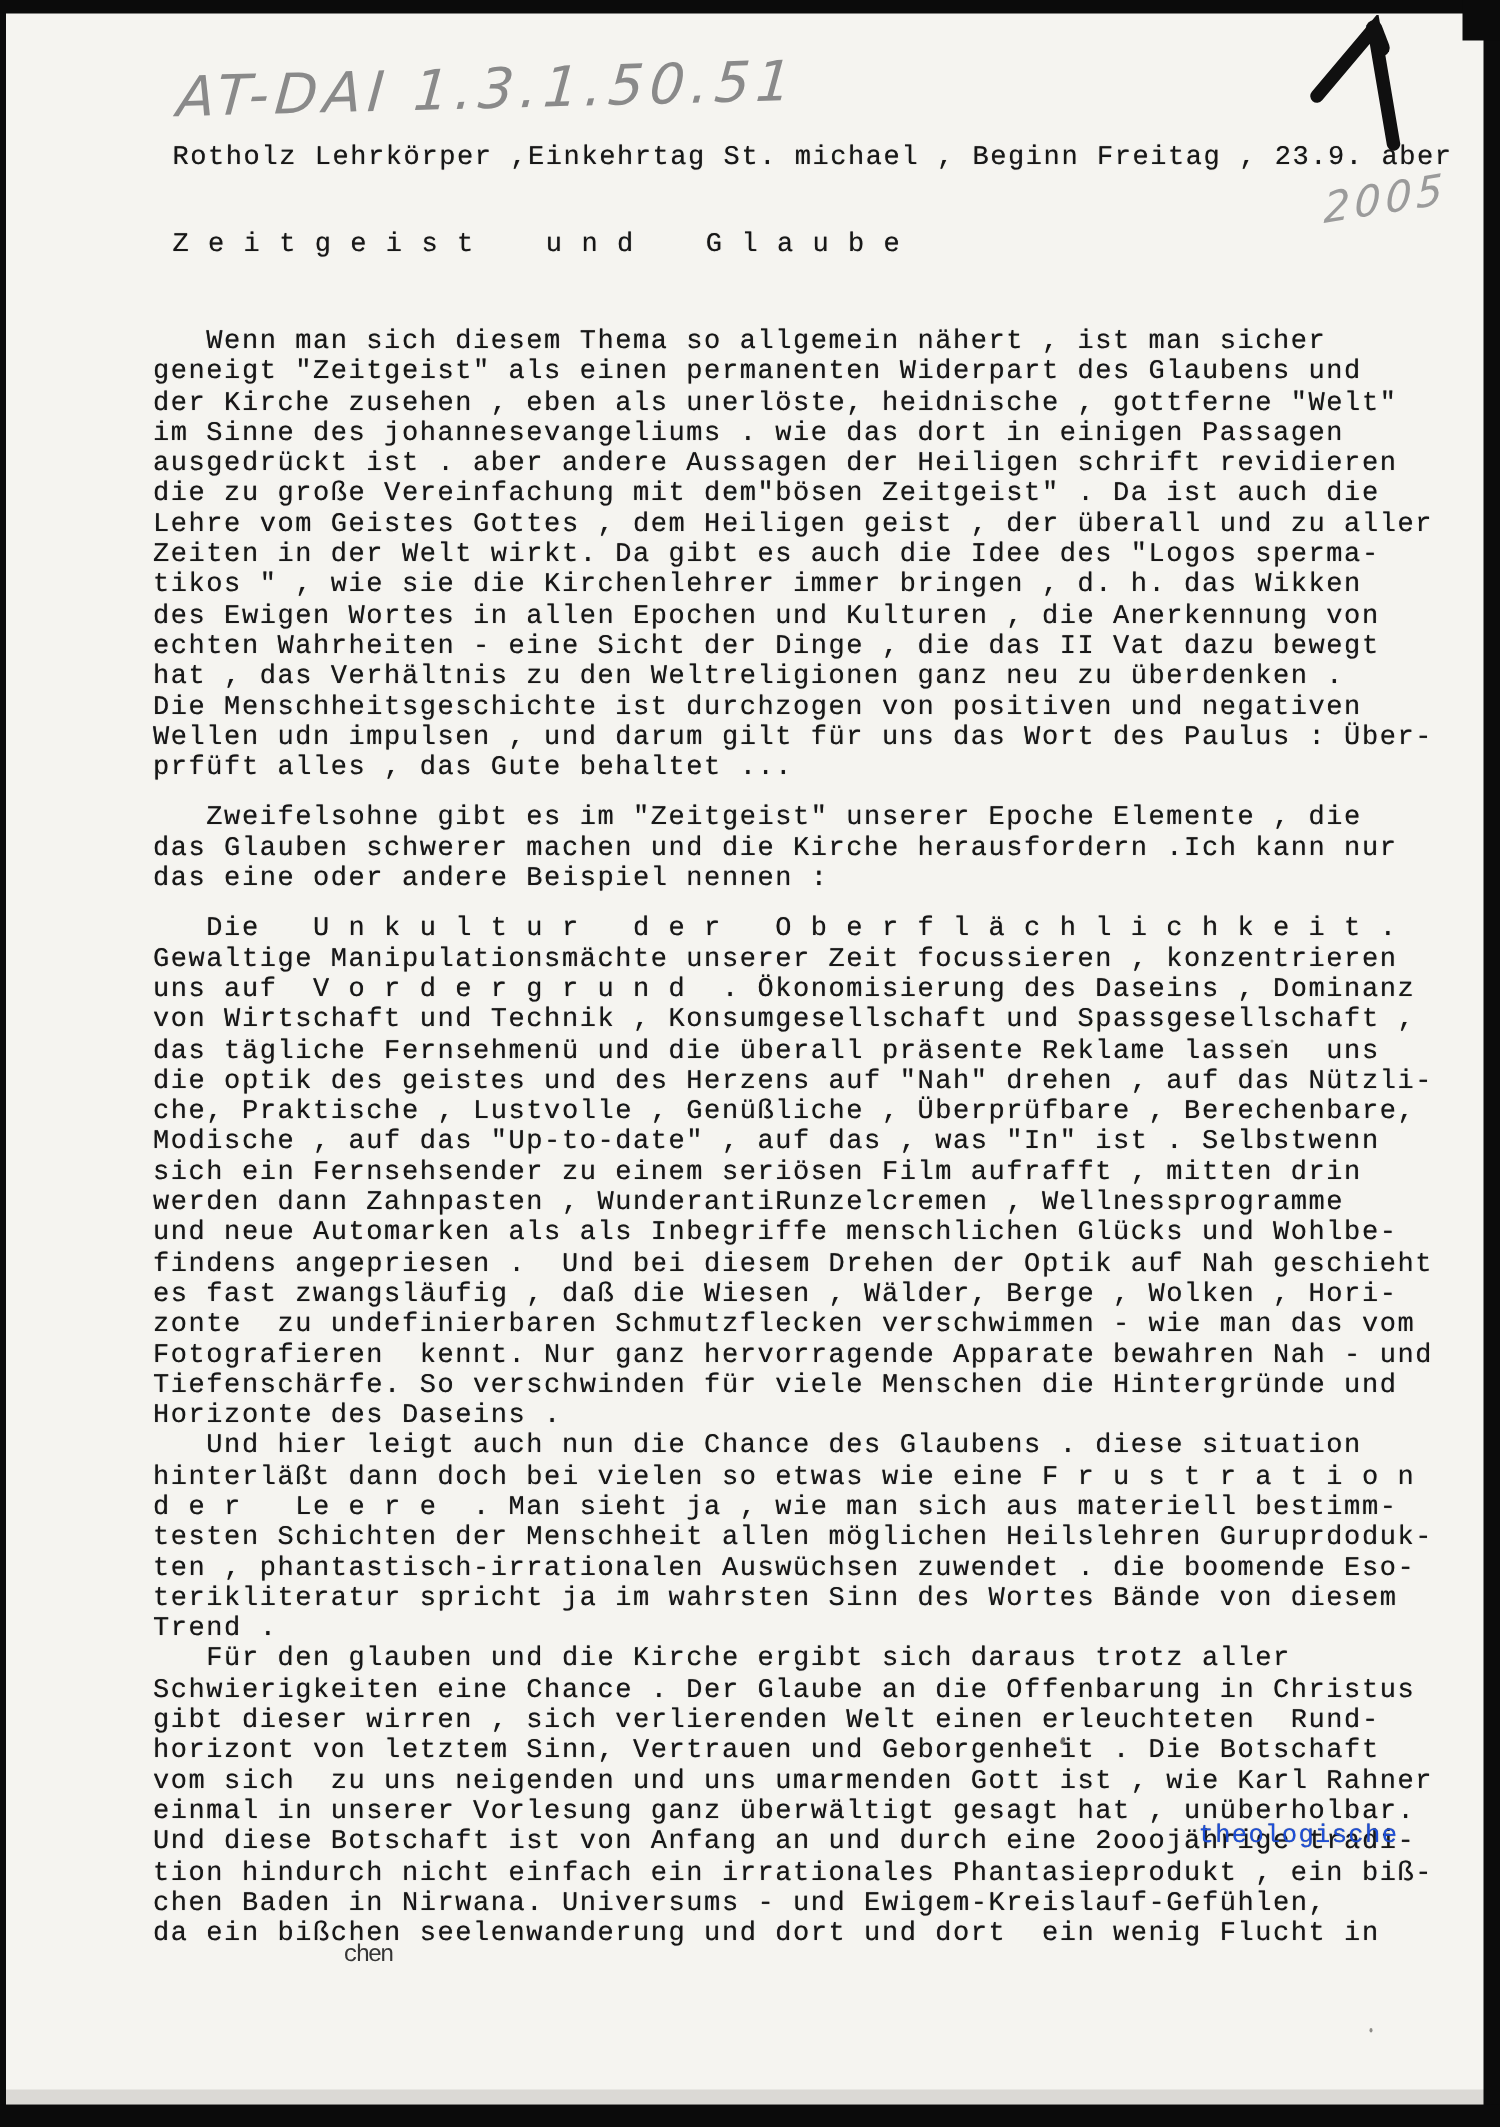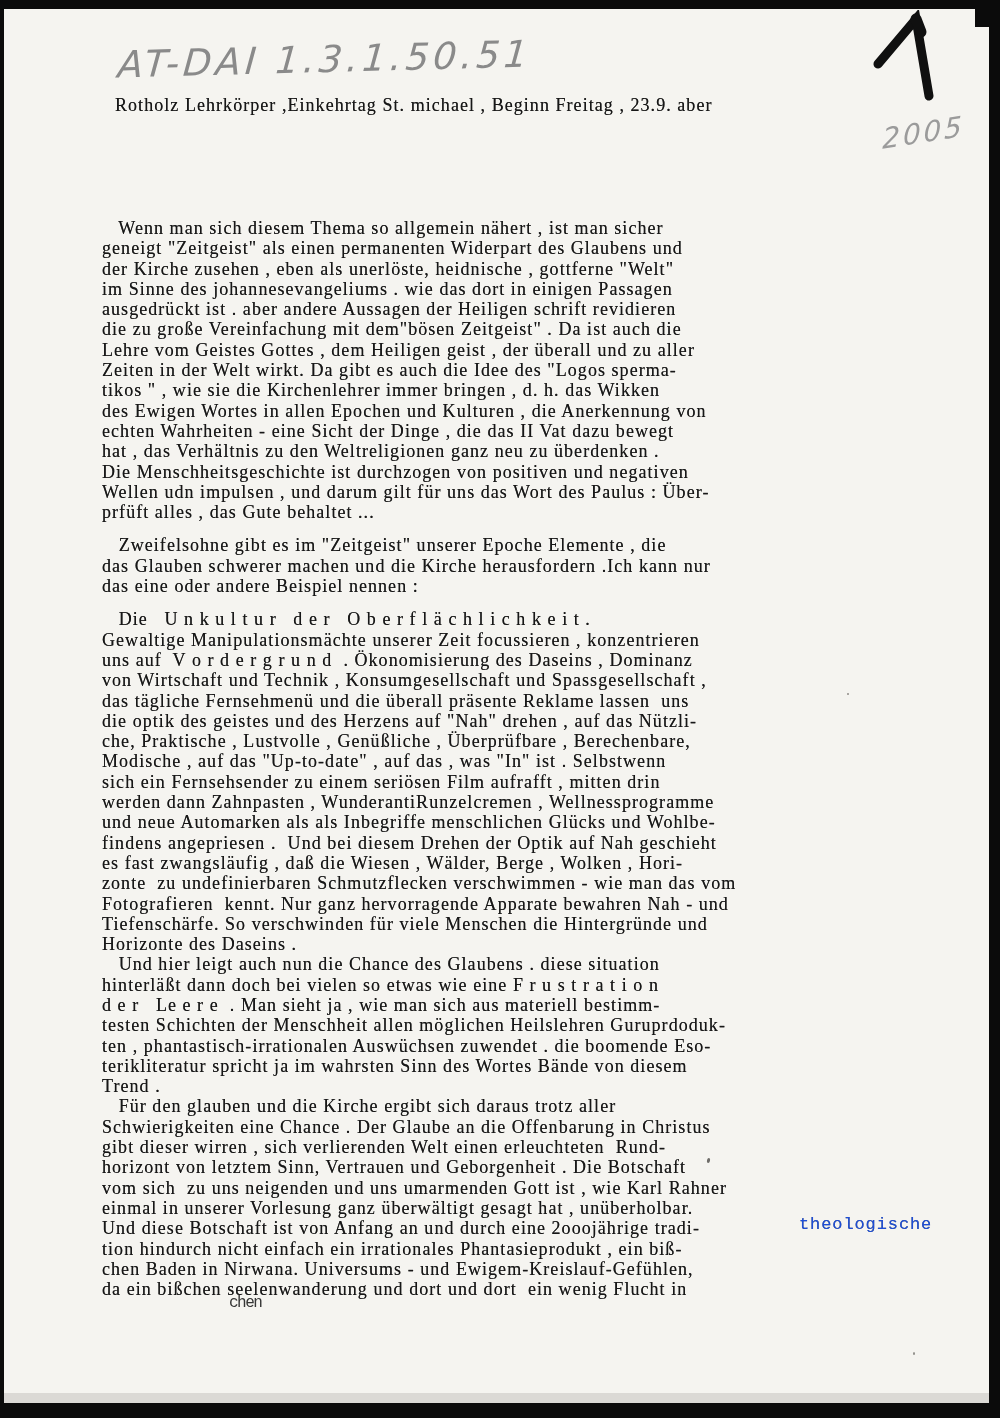--- a/index.html
+++ b/index.html
@@ -17,21 +17,21 @@
   .edge-top{left:0;top:0;width:1000px;height:9px;}
   .edge-left{left:0;top:0;width:4px;height:1406px;}
   .edge-right{right:0;top:0;width:11px;height:1418px;}
   .edge-corner{right:0;top:0;width:25px;height:27px;}
   .edge-bottom{left:0;top:1403px;width:1000px;height:15px;}
   .edge-bottom-shadow{position:absolute;left:0;top:1393px;width:1000px;height:10px;background:#dbd9d5;}
 
   
   .tw{
     color:#171717;
-    font-family:Liberation Serif, serif;
+    font-family:Liberation Mono, monospace;
     font-size:18px;line-height:20.3px;letter-spacing:1.05px;
     white-space:pre;
     text-shadow:0 0 0.5px rgba(10,10,10,0.65);
   }
   .header-line{position:absolute;left:115px;top:95px;}
   .doc-title{position:absolute;left:115px;top:153px;}
   .doc-body{position:absolute;left:102px;top:218px;}
   .para{margin:0;}
   .para + .para{margin-top:13px;}
   .para.gap-large{}
@@ -85,20 +85,21 @@
   <div class="hw hw-archive">AT-DAI 1.3.1.50.51</div>
 
   <svg class="pagenum-svg" viewBox="0 0 70 92" role="img" aria-label="1">
     <path d="M6 54 L44 9 L57 86" fill="none" stroke="#101010" stroke-width="9" stroke-linejoin="miter" stroke-linecap="round"></path>
     <path d="M44 9 L49 22" fill="none" stroke="#101010" stroke-width="11" stroke-linecap="round"></path>
   </svg>
 
   <div class="hw hw-year">2005</div>
 
   <div class="tw header-line">Rotholz Lehrkörper ,Einkehrtag St. michael , Beginn Freitag , 23.9. aber</div>
+  <div class="tw doc-title">Z e i t g e i s t    u n d    G l a u b e</div>
 
   <div class="tw doc-body" id="doc-body"><div class="para"><div class="line">   Wenn man sich diesem Thema so allgemein nähert , ist man sicher</div><div class="line">geneigt "Zeitgeist" als einen permanenten Widerpart des Glaubens und</div><div class="line">der Kirche zusehen , eben als unerlöste, heidnische , gottferne "Welt"</div><div class="line">im Sinne des johannesevangeliums . wie das dort in einigen Passagen</div><div class="line">ausgedrückt ist . aber andere Aussagen der Heiligen schrift revidieren</div><div class="line">die zu große Vereinfachung mit dem"bösen Zeitgeist" . Da ist auch die</div><div class="line">Lehre vom Geistes Gottes , dem Heiligen geist , der überall und zu aller</div><div class="line">Zeiten in der Welt wirkt. Da gibt es auch die Idee des "Logos sperma-</div><div class="line">tikos " , wie sie die Kirchenlehrer immer bringen , d. h. das Wikken</div><div class="line">des Ewigen Wortes in allen Epochen und Kulturen , die Anerkennung von</div><div class="line">echten Wahrheiten - eine Sicht der Dinge , die das II Vat dazu bewegt</div><div class="line">hat , das Verhältnis zu den Weltreligionen ganz neu zu überdenken .</div><div class="line">Die Menschheitsgeschichte ist durchzogen von positiven und negativen</div><div class="line">Wellen udn impulsen , und darum gilt für uns das Wort des Paulus : Über-</div><div class="line">prfüft alles , das Gute behaltet ...</div></div><div class="para"><div class="line">   Zweifelsohne gibt es im "Zeitgeist" unserer Epoche Elemente , die</div><div class="line">das Glauben schwerer machen und die Kirche herausfordern .Ich kann nur</div><div class="line">das eine oder andere Beispiel nennen :</div></div><div class="para gap-large"><div class="line">   Die   U n k u l t u r   d e r   O b e r f l ä c h l i c h k e i t .</div><div class="line">Gewaltige Manipulationsmächte unserer Zeit focussieren , konzentrieren</div><div class="line">uns auf  V o r d e r g r u n d  . Ökonomisierung des Daseins , Dominanz</div><div class="line">von Wirtschaft und Technik , Konsumgesellschaft und Spassgesellschaft ,</div><div class="line">das tägliche Fernsehmenü und die überall präsente Reklame lassen  uns</div><div class="line">die optik des geistes und des Herzens auf "Nah" drehen , auf das Nützli-</div><div class="line">che, Praktische , Lustvolle , Genüßliche , Überprüfbare , Berechenbare,</div><div class="line">Modische , auf das "Up-to-date" , auf das , was "In" ist . Selbstwenn</div><div class="line">sich ein Fernsehsender zu einem seriösen Film aufrafft , mitten drin</div><div class="line">werden dann Zahnpasten , WunderantiRunzelcremen , Wellnessprogramme</div><div class="line">und neue Automarken als als Inbegriffe menschlichen Glücks und Wohlbe-</div><div class="line">findens angepriesen .  Und bei diesem Drehen der Optik auf Nah geschieht</div><div class="line">es fast zwangsläufig , daß die Wiesen , Wälder, Berge , Wolken , Hori-</div><div class="line">zonte  zu undefinierbaren Schmutzflecken verschwimmen - wie man das vom</div><div class="line">Fotografieren  kennt. Nur ganz hervorragende Apparate bewahren Nah - und</div><div class="line">Tiefenschärfe. So verschwinden für viele Menschen die Hintergründe und</div><div class="line">Horizonte des Daseins .</div><div class="line">   Und hier leigt auch nun die Chance des Glaubens . diese situation</div><div class="line">hinterläßt dann doch bei vielen so etwas wie eine F r u s t r a t i o n</div><div class="line">d e r   Le e r e  . Man sieht ja , wie man sich aus materiell bestimm-</div><div class="line">testen Schichten der Menschheit allen möglichen Heilslehren Guruprdoduk-</div><div class="line">ten , phantastisch-irrationalen Auswüchsen zuwendet . die boomende Eso-</div><div class="line">terikliteratur spricht ja im wahrsten Sinn des Wortes Bände von diesem</div><div class="line">Trend .</div><div class="line">   Für den glauben und die Kirche ergibt sich daraus trotz aller</div><div class="line">Schwierigkeiten eine Chance . Der Glaube an die Offenbarung in Christus</div><div class="line">gibt dieser wirren , sich verlierenden Welt einen erleuchteten  Rund-</div><div class="line">horizont von letztem Sinn, Vertrauen und Geborgenheit . Die Botschaft</div><div class="line">vom sich  zu uns neigenden und uns umarmenden Gott ist , wie Karl Rahner</div><div class="line">einmal in unserer Vorlesung ganz überwältigt gesagt hat , unüberholbar.</div><div class="line">Und diese Botschaft ist von Anfang an und durch eine 2ooojährige tradi-</div><div class="line">tion hindurch nicht einfach ein irrationales Phantasieprodukt , ein biß-</div><div class="line">chen Baden in Nirwana. Universums - und Ewigem-Kreislauf-Gefühlen,</div><div class="line">da ein bißchen seelenwanderung und dort und dort  ein wenig Flucht in</div></div></div>
 
   <div class="insert-word">theologische</div>
 
   <div class="overtype-word">chen</div>
 
   <div class="speck speck1"></div>
   <div class="speck speck2"></div>
   <div class="speck speck3"></div>

